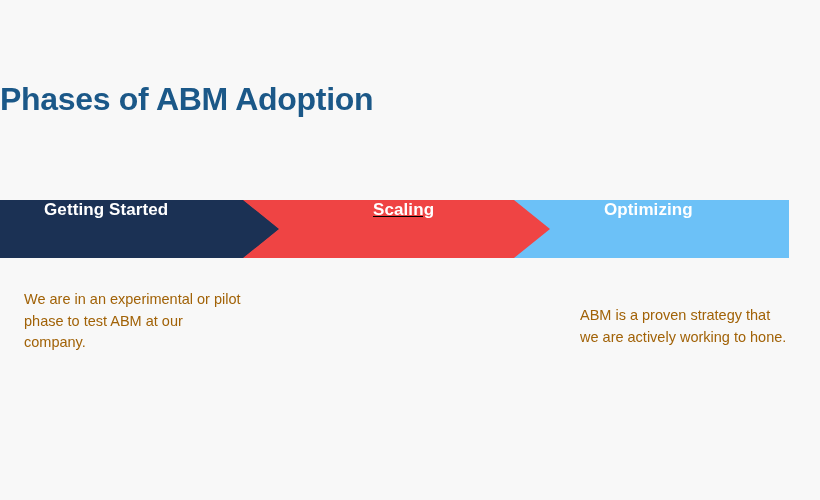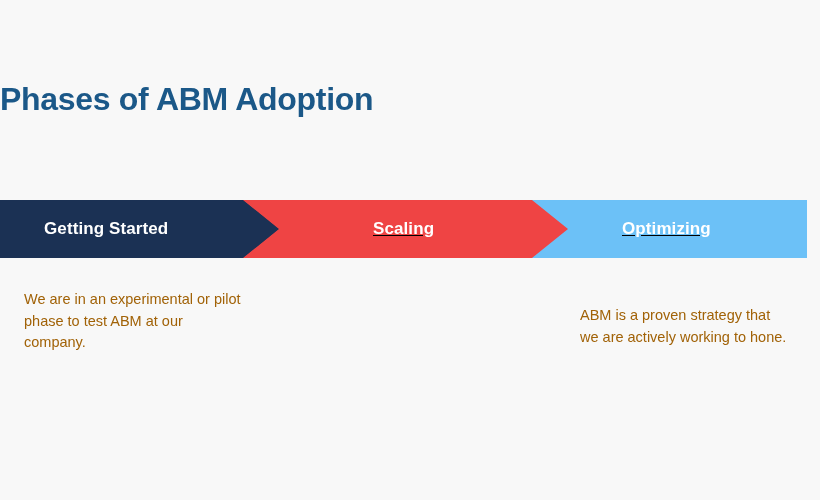--- a/index.html
+++ b/index.html
@@ -42,21 +42,20 @@
     left: 0;
     width: 820px;
     height: 58px;
   }
 
   .seg {
     position: absolute;
     top: 0;
     height: 58px;
     display: flex;
-    align-items: center;
     box-sizing: border-box;
   }
 
   .seg-label {
     font-size: 17px;
     font-weight: bold;
     color: #ffffff;
     letter-spacing: 0.1px;
     white-space: nowrap;
   }
@@ -77,27 +76,26 @@
     width: 339px;
     background: #ef4444;
     -webkit-clip-path: polygon(0 0, 303px 0, 339px 50%, 303px 100%, 0 100%, 36px 50%);
     clip-path: polygon(0 0, 303px 0, 339px 50%, 303px 100%, 0 100%, 36px 50%);
     padding-left: 130px;
     text-decoration: underline;
   }
 
   
   .seg-3 {
-    left: 532px;
+    left: 514px;
     width: 275px;
     background: #6cc1f7;
     -webkit-clip-path: polygon(0 0, 275px 0, 275px 100%, 0 100%, 36px 50%);
     clip-path: polygon(0 0, 275px 0, 275px 100%, 0 100%, 36px 50%);
     padding-left: 90px;
-    text-decoration: underline;
   }
 
   
   .descriptions {
     position: absolute;
     top: 289px;
     left: 0;
     width: 820px;
     height: 120px;
   }

